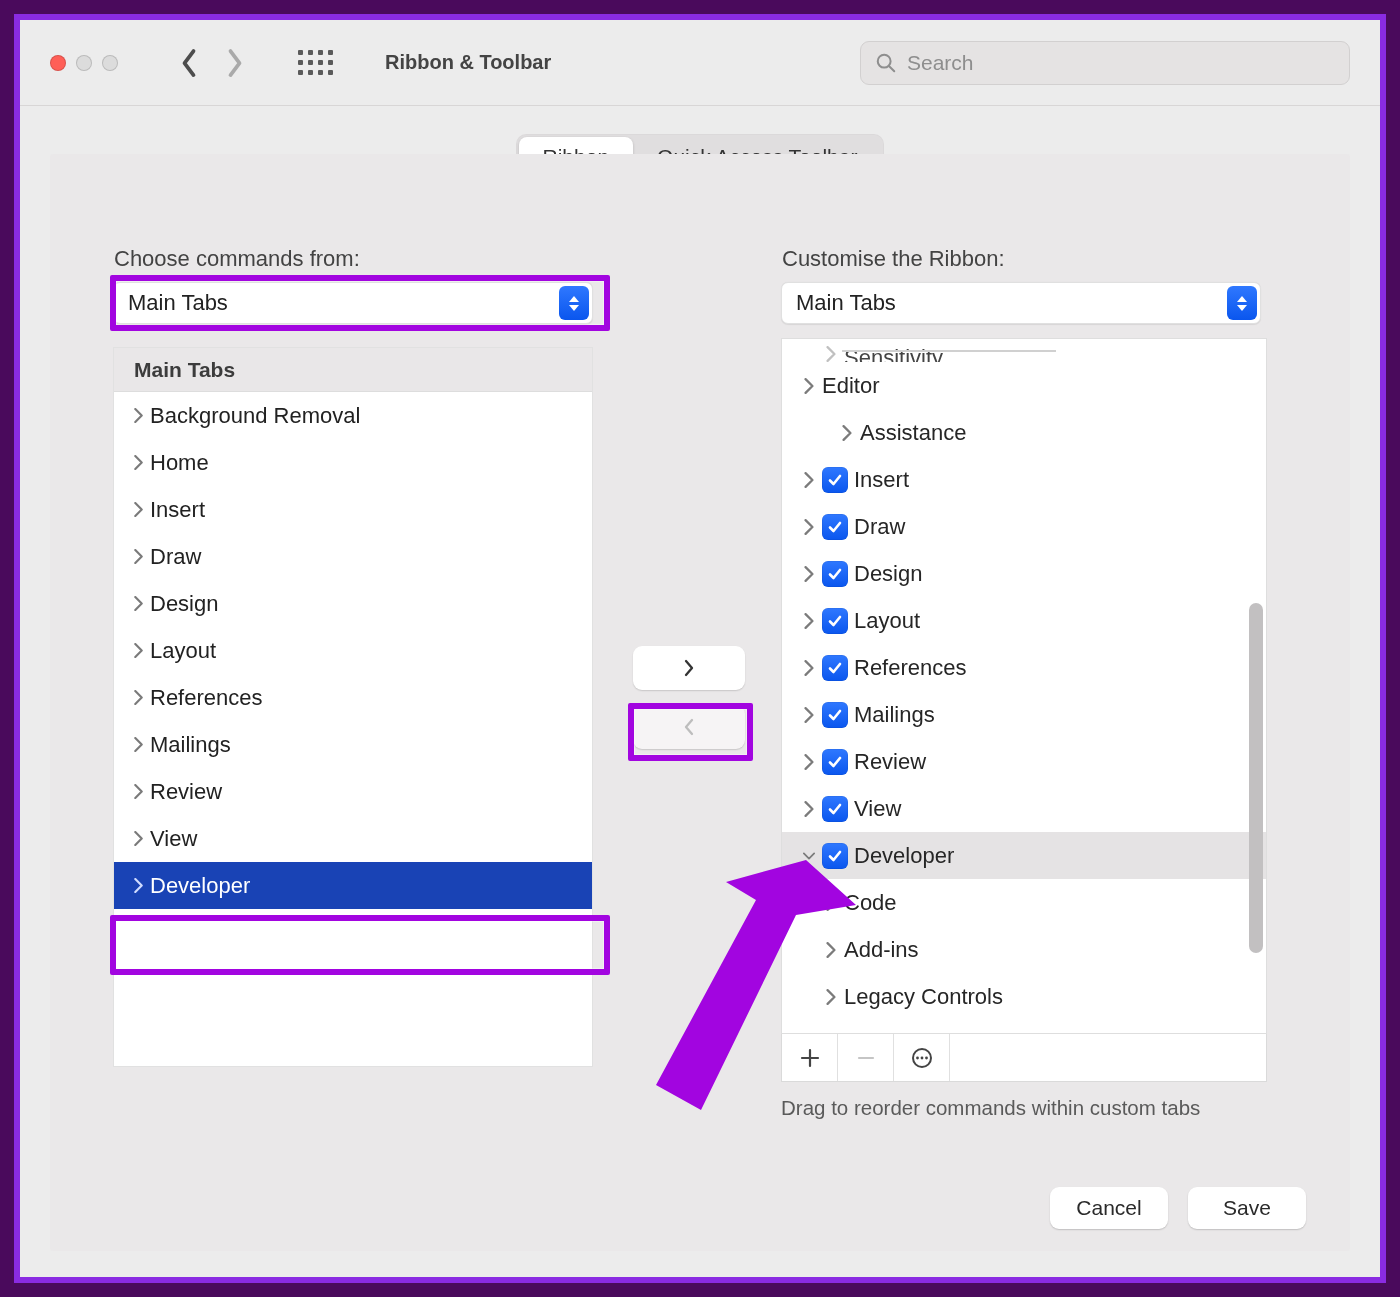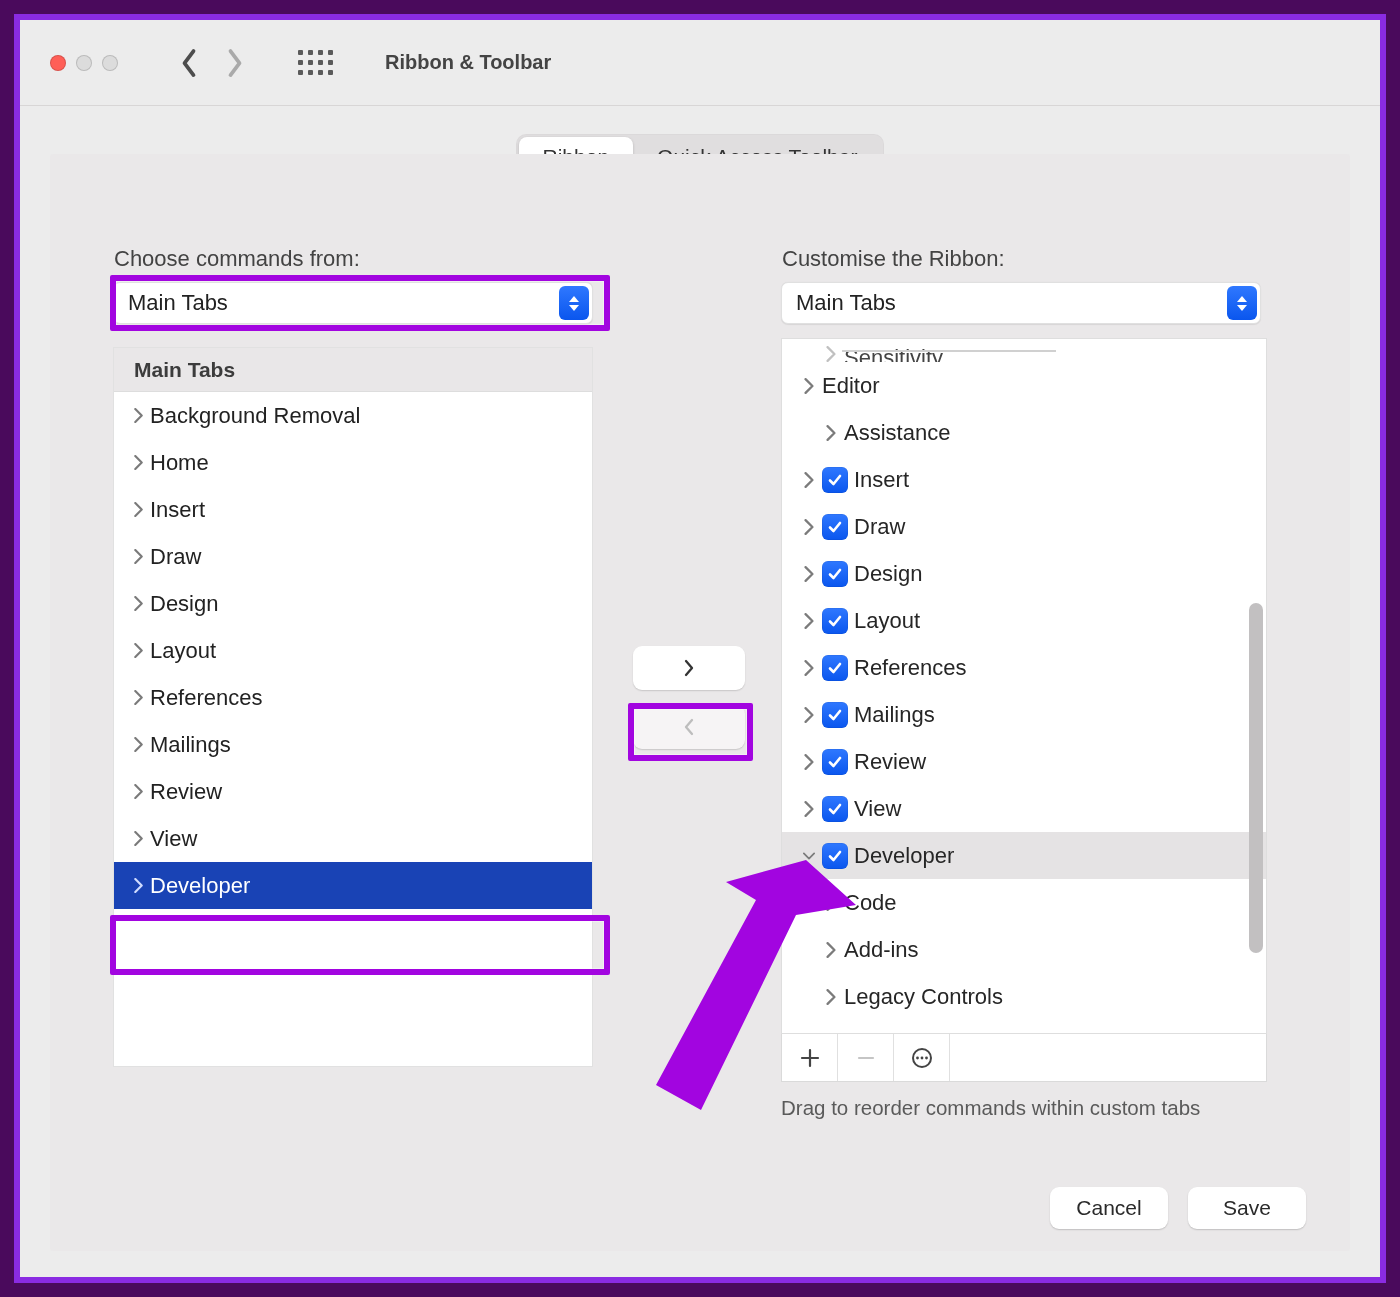--- a/index.html
+++ b/index.html
@@ -275,20 +275,27 @@
       <span></span>
         <span></span>
         <span></span>
         <span></span>
       <span></span>
         <span></span>
         <span></span>
         <span></span>
     </div>
     <div class="window-title">Ribbon &amp; Toolbar</div>
+    <div class="search-field">
+      <svg viewBox="0 0 24 24">
+          <circle cx="10" cy="10" r="7" fill="none" stroke="#8e8e8e" stroke-width="2.2"></circle>
+          <line x1="15.5" y1="15.5" x2="21" y2="21" stroke="#8e8e8e" stroke-width="2.2" stroke-linecap="round"></line>
+        </svg>
+      <span>Search</span>
+    </div>
   </div>
 
   <div class="seg-wrap">
     <div class="seg">
       <div class="seg-item active">Ribbon</div>
       <div class="seg-item">Quick Access Toolbar</div>
     </div>
   </div>
 
   <div class="panel">
@@ -423,21 +430,21 @@
             <span class="strike"></span>
           </div>
           <div class="tree-row" style="">
             <span class="disclosure">
               <svg viewBox="0 0 10 14">
                 <path d="M2 1 L8 7 L2 13" fill="none" stroke="currentColor" stroke-width="2" stroke-linecap="round" stroke-linejoin="round"></path>
               </svg>
             </span>
             <span>Editor</span>
           </div>
-          <div class="tree-row" style="padding-left: 36px;">
+          <div class="tree-row" style="padding-left: 36px; margin-left: 16px;">
             <span class="disclosure">
               <svg viewBox="0 0 10 14">
                 <path d="M2 1 L8 7 L2 13" fill="none" stroke="currentColor" stroke-width="2" stroke-linecap="round" stroke-linejoin="round"></path>
               </svg>
             </span>
             <span>Assistance</span>
           </div>
           <div class="tree-row">
             <span class="disclosure">
               <svg viewBox="0 0 10 14">

